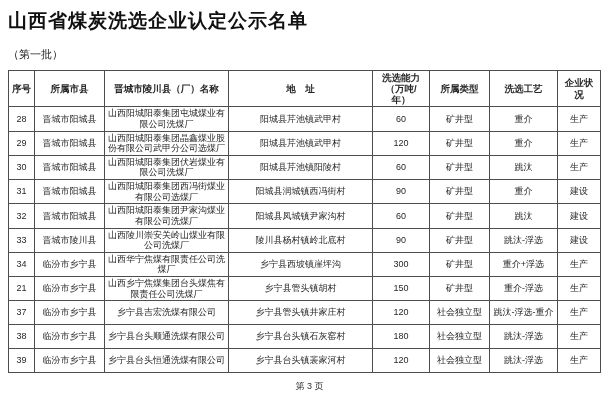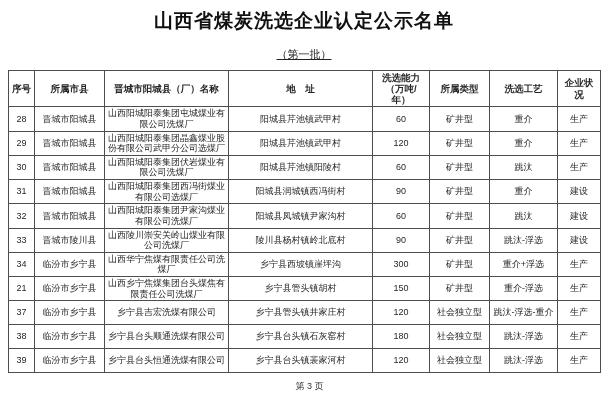--- a/index.html
+++ b/index.html
@@ -3,25 +3,25 @@
 <meta charset="utf-8">
 <style>
   html,body{margin:0;padding:0;background:#ffffff;}
   body{
     width:608px;height:403px;overflow:hidden;
     font-family:"Liberation Sans","DejaVu Sans",sans-serif;
     color:#222;position:relative;
   }
   .page{padding:6px 8px 0 8px;}
   .doc-title{
-    text-align:center;font-size:19px;font-weight:bold;color:#111;
+    font-size:19px;font-weight:bold;color:#111;
     margin-top:4px;letter-spacing:1px;line-height:1.2;
   }
   .doc-subtitle{
-    text-align:center;font-size:11px;color:#222;margin-top:14px;margin-bottom:8px;text-decoration:underline;
+    font-size:11px;color:#222;margin-top:14px;margin-bottom:8px;
   }
   table.roster{
     width:592px;border-collapse:collapse;table-layout:fixed;
     font-size:9px;color:#262626;
   }
   table.roster th,table.roster td{
     border:1px solid #4d4d4d;padding:1px 3px;line-height:1.18;
     overflow:hidden;
   }
   table.roster th{
@@ -52,21 +52,21 @@
         <col style="width:144px">
       <col style="width:57px">
         <col style="width:60px">
         <col style="width:68px">
         <col style="width:43px">
     </colgroup>
     <thead>
       <tr>
         <th>序号</th>
         <th>所属市县</th>
-        <th>晋城市阳城县（厂）名称</th>
+        <th>晋城市陵川县（厂）名称</th>
         <th>地　址</th>
         <th>洗选能力
 （万吨/年）</th>
         <th>所属类型</th>
         <th>洗选工艺</th>
         <th>企业状况</th>
       </tr>
     </thead>
     <tbody>
         <tr>

